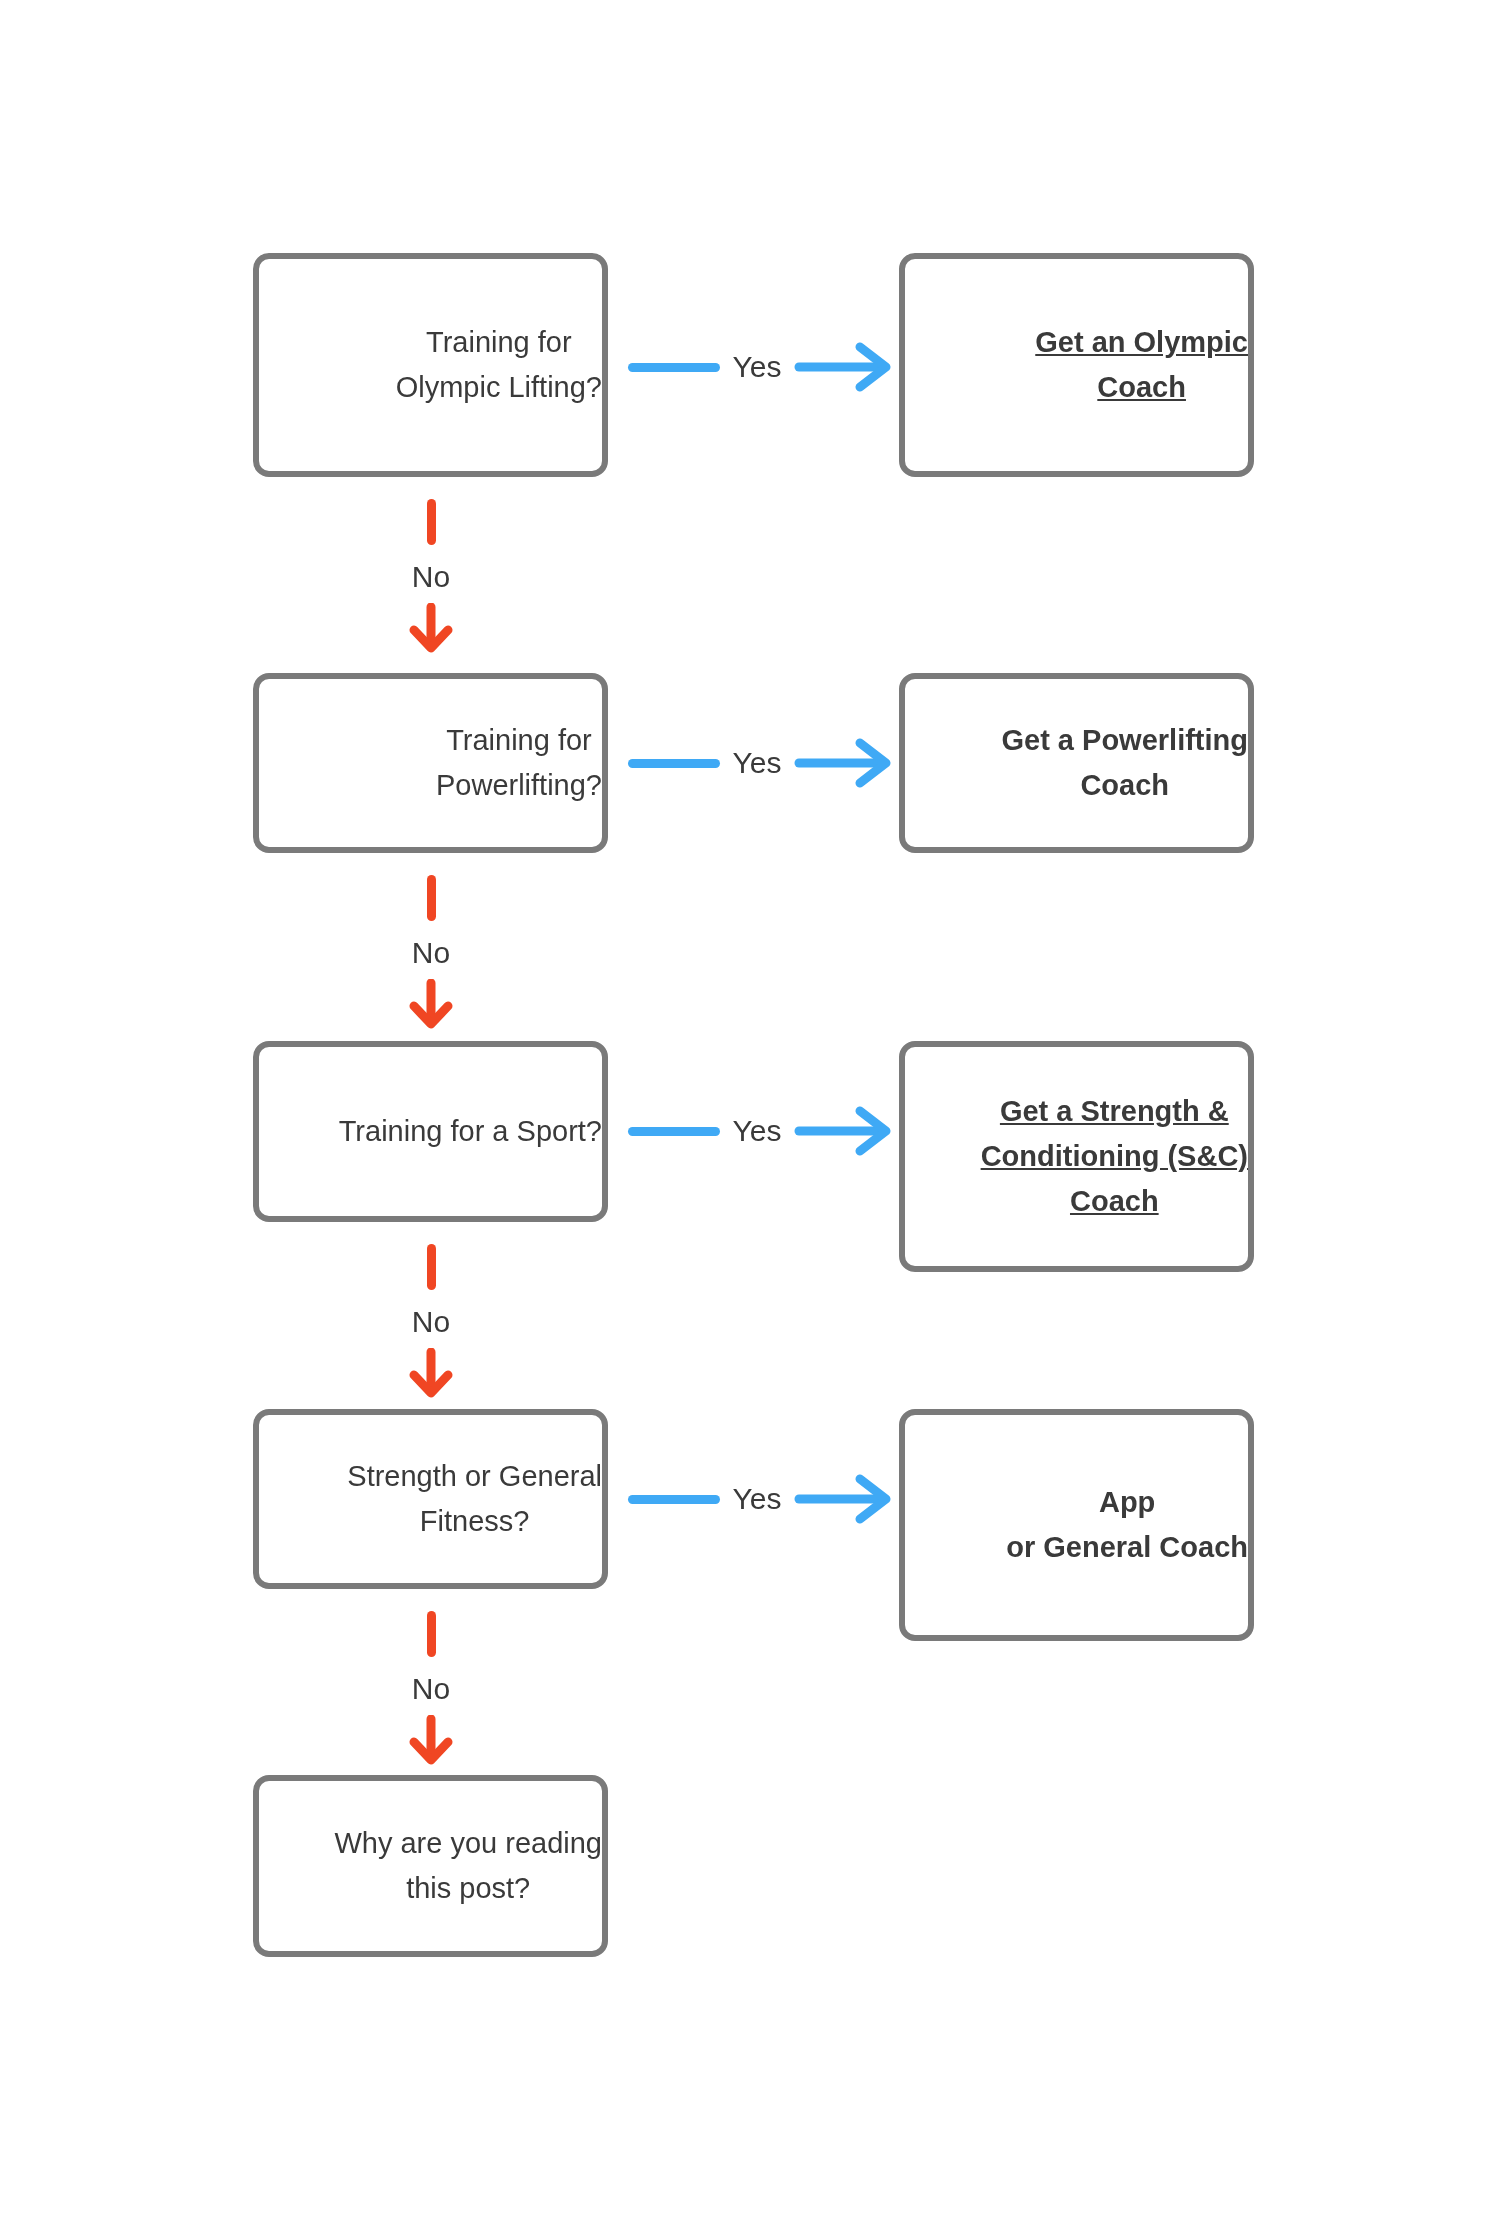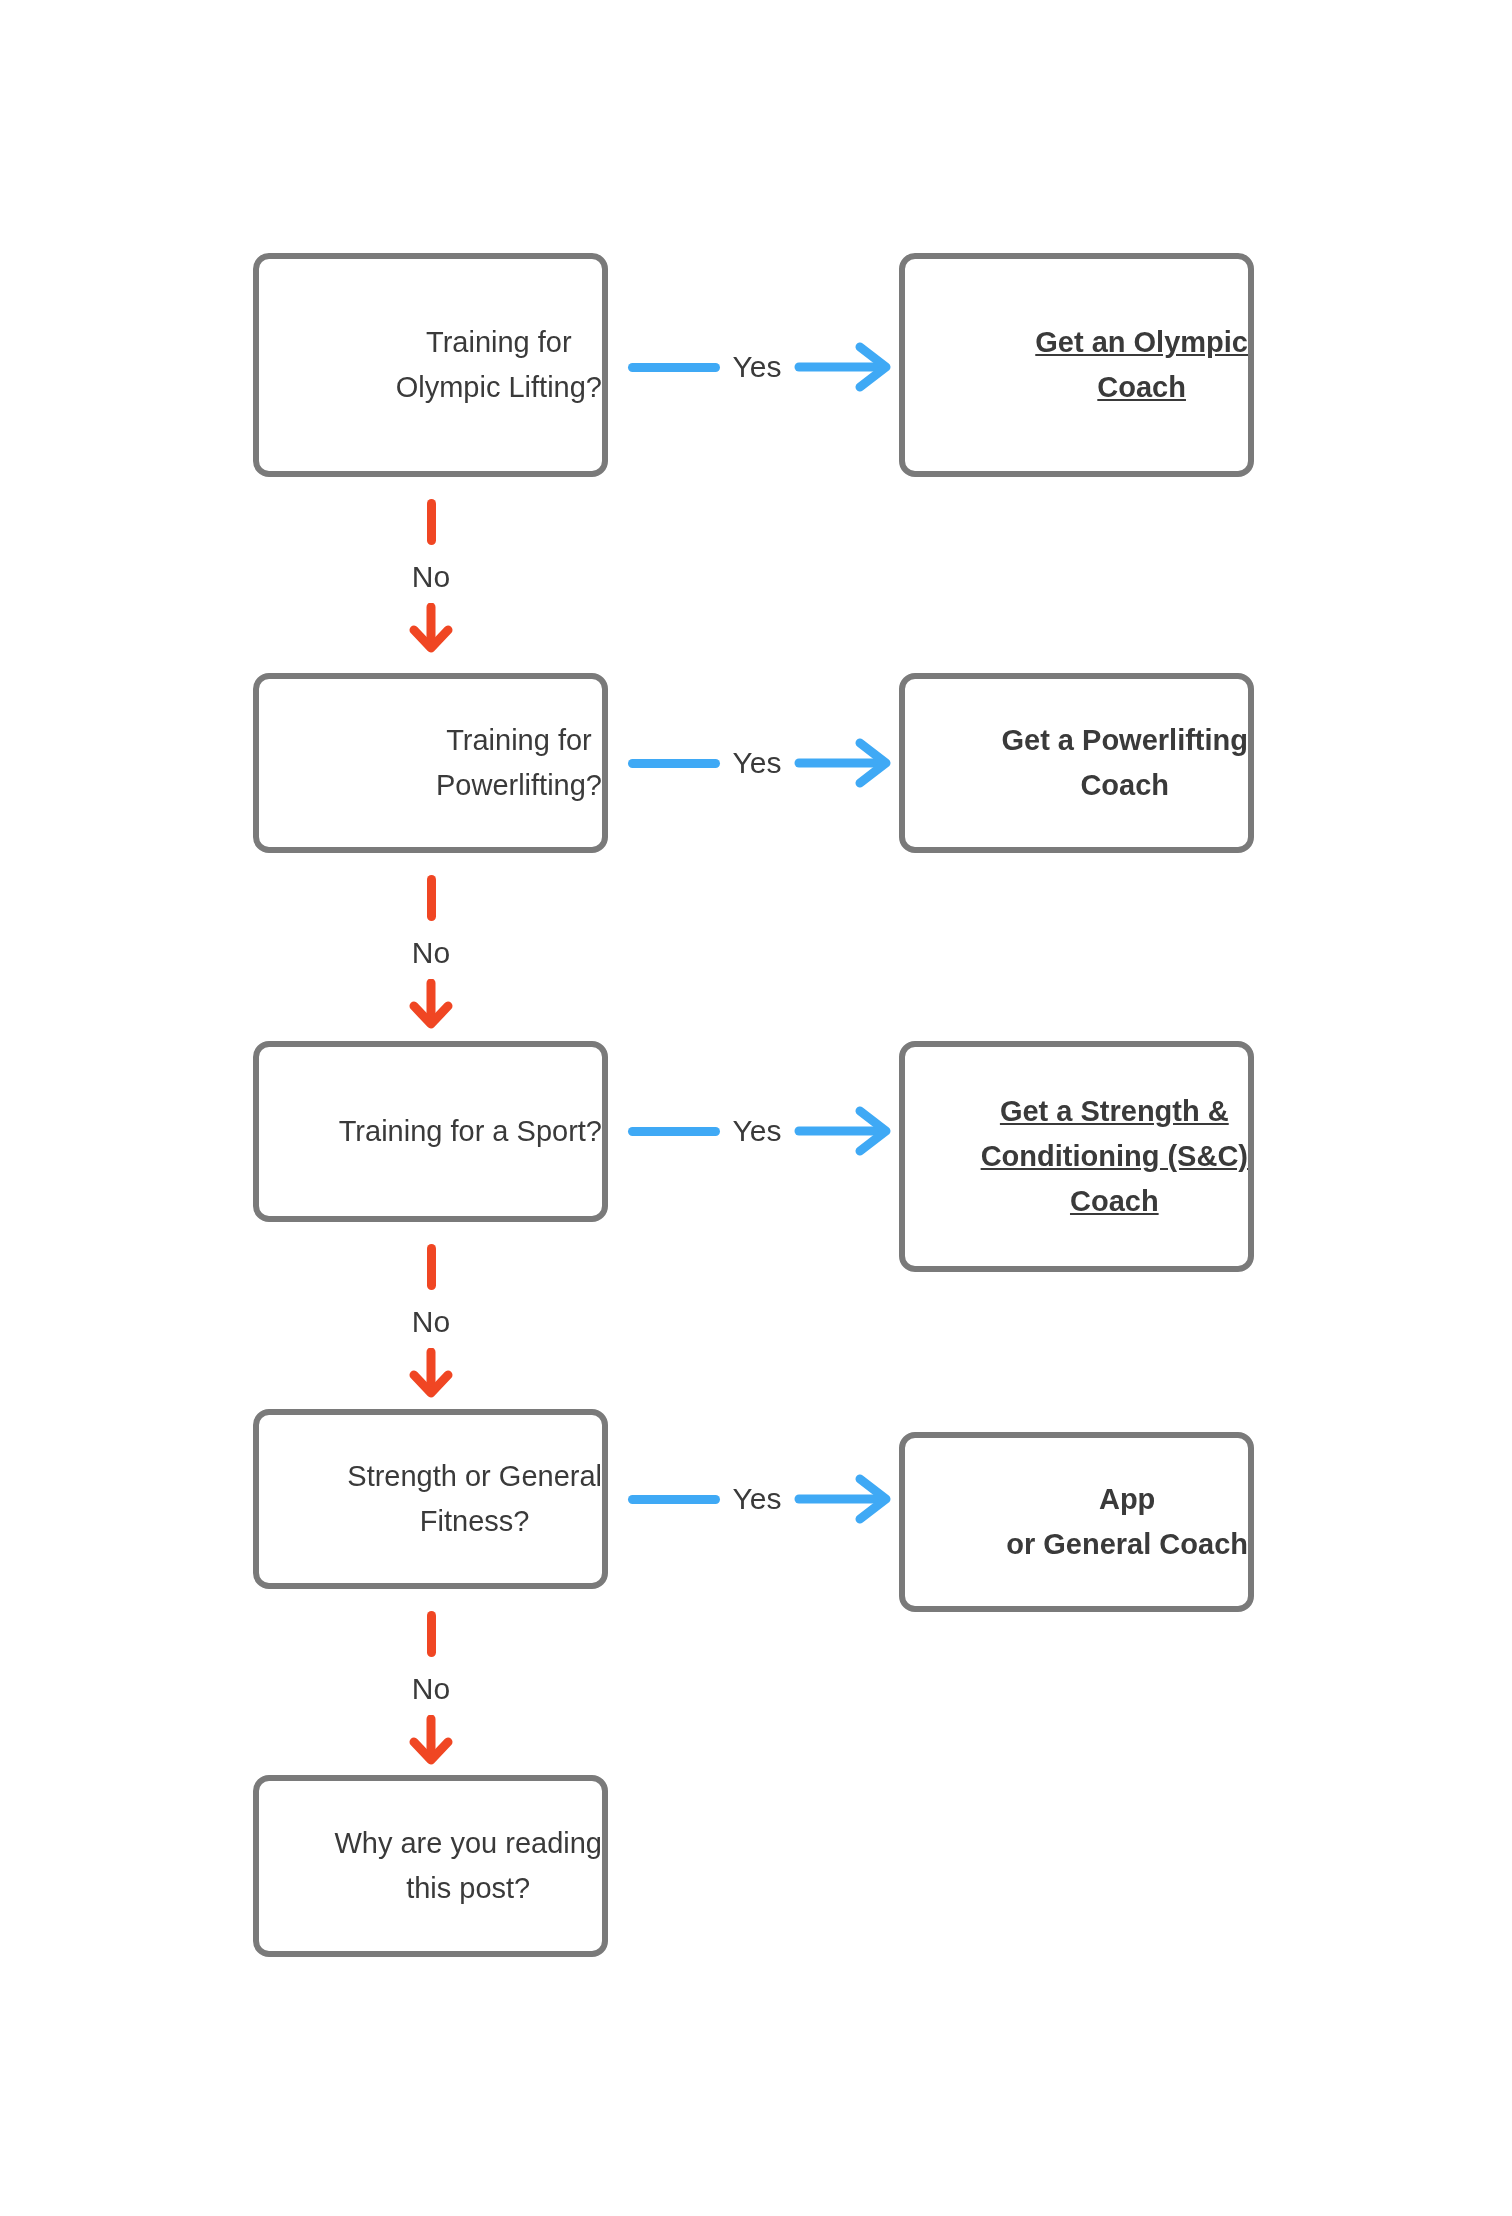--- a/index.html
+++ b/index.html
@@ -181,21 +181,21 @@
     </div>
   </div>
   <div class="yes-connector" style="top:1473px;">
     <div class="yes-line"></div>
     <span class="yes-label">Yes</span>
     <svg class="yes-arrow-svg" width="102" height="52" viewBox="0 0 102 52" fill="none" stroke="currentColor" stroke-width="9" stroke-linecap="round" stroke-linejoin="round">
       <line x1="5" y1="26" x2="84" y2="26"></line>
       <polyline points="66,6 92,26 66,46"></polyline>
     </svg>
   </div>
-  <div class="box right" style="top:1409px; height:180px;margin-top:23px;">
+  <div class="box right" style="top:1409px; height:232px;">
     <div class="lines">
       <span>App</span>
       <span>or General Coach</span>
     </div>
   </div>
   <div class="no-connector" style="top:1589px; height:186px;">
     <div class="no-stem"></div>
     <span class="no-label">No</span>
     <svg class="no-arrow-svg" width="48" height="50" viewBox="0 0 48 50" fill="none" stroke="currentColor" stroke-width="9" stroke-linecap="round" stroke-linejoin="round">
       <line x1="24" y1="4" x2="24" y2="41"></line>

